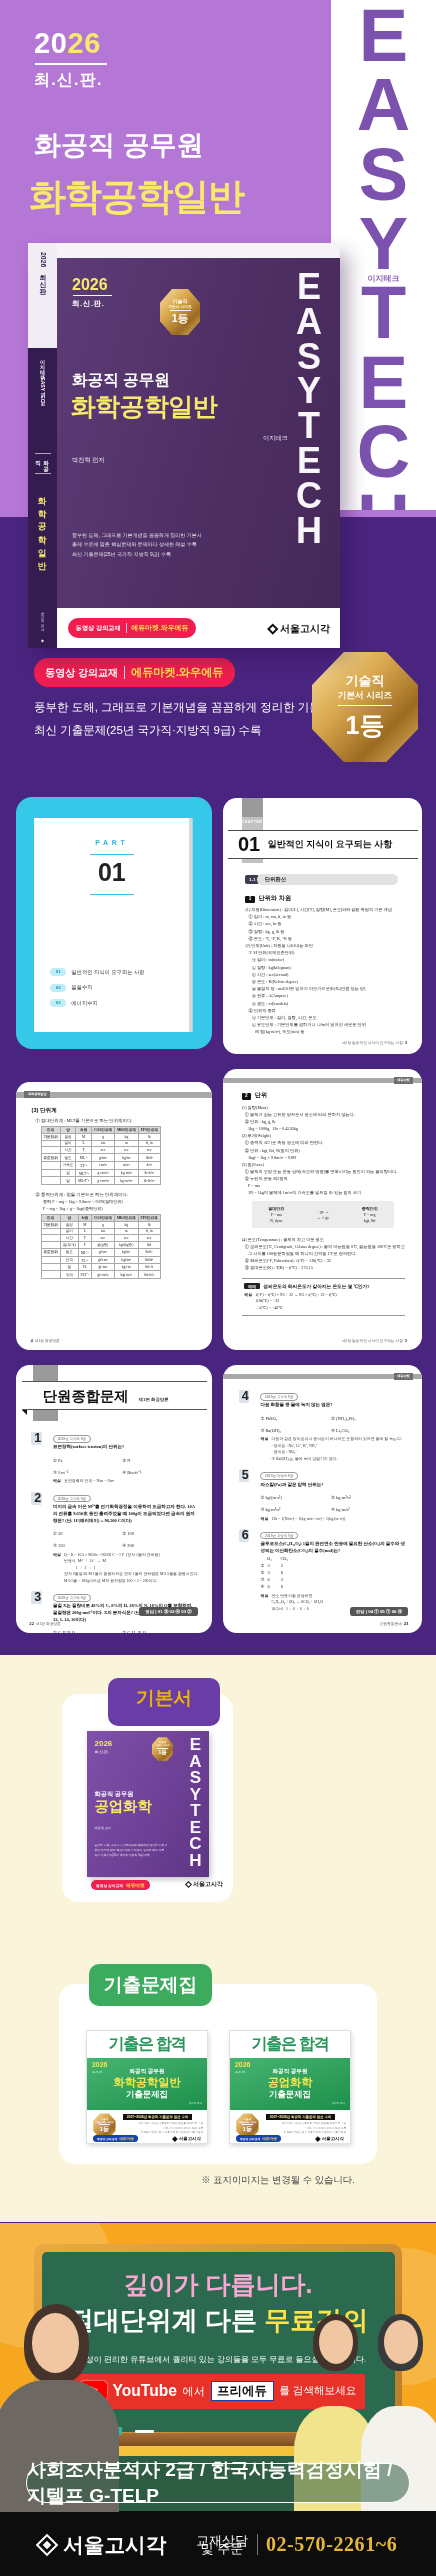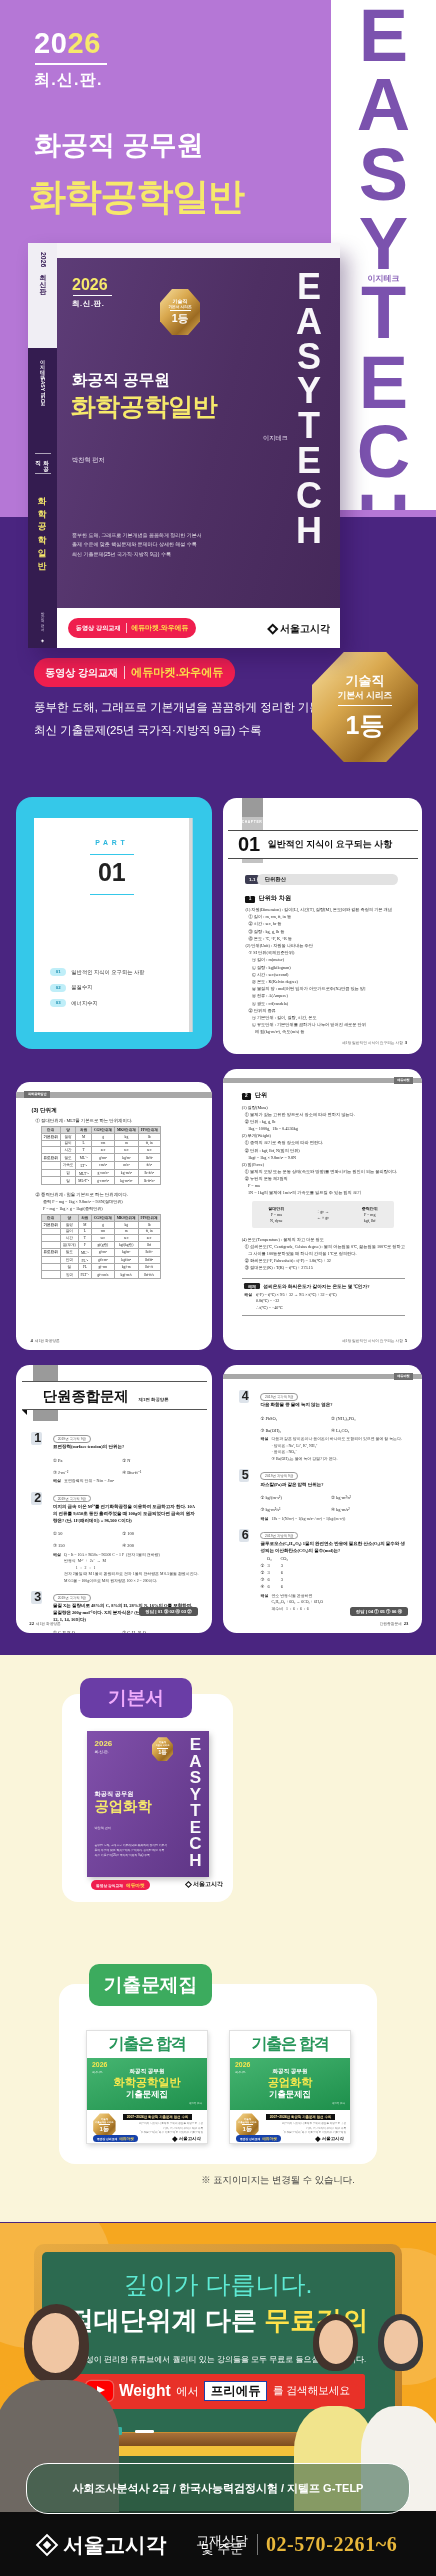--- a/index.html
+++ b/index.html
@@ -185,22 +185,22 @@
   .p-q{font-size:4.5px;line-height:6.9px;font-weight:700;color:#111;}
   .p-opts{margin-top:1.2px;}
   .p-opts div{display:inline-block;width:48%;font-size:4.4px;line-height:8px;color:#222;}
   .p-opts.single div{display:block;width:auto;line-height:6.9px;white-space:pre;}
   .p-sol{display:flex;gap:3.1px;margin-top:1.9px;}
   .p-sol-lines div{font-size:3.9px;line-height:6.5px;color:#333;white-space:pre;}
   .p-answers{position:absolute;right:13.7px;background:#555;color:#fff;font:700 4.4px "Liberation Sans",sans-serif;
              padding:1.9px 6.2px;border-radius:2.5px;}
 
   
-  .bs-badge{position:absolute;left:80px;top:1678px;width:112px;height:40px;background:#6a3da6;border-radius:10px;
-    color:#f0abfc;font:800 18.7px/40px "Liberation Sans",sans-serif;text-align:center;z-index:3;}
+  .bs-badge{position:absolute;left:108px;top:1678px;width:112px;height:48px;background:#6a3da6;border-radius:10px;
+    color:#eab308;font:800 18.7px/40px "Liberation Sans",sans-serif;text-align:center;z-index:3;}
   .bs-card{position:absolute;left:62px;top:1694px;width:171px;height:208px;background:#fff;border-radius:16px;z-index:2;}
   .bs-book{position:absolute;left:25px;top:37px;width:122px;height:146px;
     background:linear-gradient(120deg,#8150ab,#5e3585);overflow:hidden;box-shadow:1.9px 2.5px 6.2px rgba(0,0,0,.25);}
   .bsb-easytech{position:absolute;right:0;top:3.7px;writing-mode:vertical-rl;text-orientation:upright;
     font-size:17px;font-weight:800;color:rgba(255,255,255,.96);letter-spacing:-2.5px;line-height:27.4px;}
   .bsb-year{position:absolute;left:7.5px;top:7.5px;font-size:8px;font-weight:800;color:#f6e96b;}
   .bsb-ed{position:absolute;left:7.5px;top:17.5px;font-size:3.7px;color:#fff;}
   .bsb-medal{position:absolute;left:65px;top:6.2px;width:21px;height:24px;}
   .bsb-medal .l1{font-size:2.5px;} .bsb-medal .l2{font-size:2.2px;}
   .bsb-medal .bar{width:11.2px;margin:0.6px 0;} .bsb-medal .rk{font-size:5.6px;}
@@ -249,21 +249,21 @@
   .dia-xs{display:inline-block;width:3.7px;height:3.7px;background:#111;transform:rotate(45deg);}
   .wbb-pub .t{font-size:4.4px;font-weight:800;color:#111;}
 
   .notice{position:absolute;left:122px;top:2174px;width:312px;text-align:center;
           font-size:9.4px;color:#444;z-index:2;}
 
   
   .board-frame{position:absolute;left:34px;top:2244px;width:368px;height:195px;border-radius:10px;
     background:linear-gradient(145deg,#e8ab42,#b87b28);z-index:2;}
   .board{position:absolute;left:7.5px;top:7.5px;width:353px;height:180px;background:#2c6a50;border-radius:5px;overflow:hidden;}
-  .bd-t1{position:absolute;left:0;right:0;top:16px;text-align:center;font-size:25px;font-weight:400;color:#5eead4;}
+  .bd-t1{position:absolute;left:0;right:0;top:16px;text-align:center;font-size:25px;font-weight:700;color:#f9a8d4;}
   .bd-t2{position:absolute;left:0;right:0;top:51px;text-align:center;font-size:26px;font-weight:800;color:#fff;}
   .bd-t2 .hl{color:#ffe24a;}
   .bd-sub{position:absolute;left:0;right:0;top:102px;text-align:center;font-size:8px;color:#fff;}
   .bd-banner{position:absolute;left:30px;right:30px;top:122px;height:35px;background:#e83128;border-radius:2.5px;
     display:flex;align-items:center;justify-content:center;gap:5.6px;z-index:3;}
   .yt-icon{width:27.4px;height:19.3px;background:#ff0000;border-radius:5px;position:relative;flex:none;
            box-shadow:0 0 0 1.2px rgba(255,255,255,.25);}
   .yt-icon::after{content:"";position:absolute;left:10.6px;top:5px;border-left:8px solid #fff;
     border-top:4.7px solid transparent;border-bottom:4.7px solid transparent;}
   .bd-yt{font-size:15.6px;font-weight:800;color:#fff;}
@@ -287,22 +287,22 @@
   .inst1 .body{left:-6.2px;width:125px;height:132px;background:#6e6862;}
   .inst2{left:298px;top:2314px;width:74px;height:197px;}
   .inst2 .hair{left:15px;top:0;width:45px;height:57px;background:#42332c;}
   .inst2 .face{left:20.6px;top:6.2px;width:34px;height:44px;}
   .inst2 .body{left:-3.7px;width:81px;height:105px;background:#f1e48c;}
   .inst3{left:363px;top:2314px;width:74px;height:197px;}
   .inst3 .hair{left:15px;top:0;width:45px;height:57px;background:#3a3a3c;}
   .inst3 .face{left:20.6px;top:6.2px;width:34px;height:44px;}
   .inst3 .body{left:-2.5px;width:82px;height:105px;background:#f4f2ec;}
 
-  .band-pill{position:absolute;left:26px;top:2463px;width:384px;height:51px;border:1.9px solid #fff;border-radius:22px;
-    display:flex;align-items:center;justify-content:center;font-size:11px;font-weight:800;color:#fff;z-index:6;
+  .band-pill{position:absolute;left:26px;top:2463px;width:384px;height:40px;border:1.9px solid #fff;border-radius:22px;
+    display:flex;align-items:center;justify-content:center;font-size:19px;font-weight:800;color:#fff;z-index:6;
     background:rgba(45,92,68,.55);}
 
   
   .ft-row{position:absolute;left:0;top:2527px;width:436px;height:35px;display:flex;align-items:center;
           justify-content:center;gap:8.7px;z-index:2;}
   .ft-icon{width:16px;height:16px;border:2.5px solid #fff;transform:rotate(45deg);position:relative;flex:none;}
   .ft-icon::after{content:"";position:absolute;left:2.5px;top:2.5px;width:6.2px;height:6.2px;background:#fff;}
   .ft-pub{font-size:20.6px;font-weight:800;color:#fff;}
   .ft-contact{font-size:13px;line-height:8px;color:#fff;text-align:center;margin-left:21px;}
   .ft-div{width:0.6px;height:21px;background:#777;}
@@ -921,21 +921,21 @@
 
   <div class="notice">※ 표지이미지는 변경될 수 있습니다.</div>
 
   <div class="board-frame">
     <div class="board">
       <div class="bd-t1">깊이가 다릅니다.</div>
       <div class="bd-t2"><span>절대단위계 다른 </span><span class="hl">무료강의</span></div>
       <div class="bd-sub">접근성이 편리한 유튜브에서 퀄리티 있는 강의들을 모두 무료로 들으실 수 있습니다.</div>
       <div class="bd-banner">
         <span class="yt-icon"></span>
-        <span class="bd-yt">Weight</span>
+        <span class="bd-yt">YouTube</span>
         <span class="bd-mid">에서</span>
         <span class="bd-kw">프리에듀</span>
         <span class="bd-suf">를 검색해보세요</span>
       </div>
     </div>
   </div>
   <div class="desk"></div>
   <div class="tray">
     <span class="eraser"></span>
     <span class="chalk"></span>

